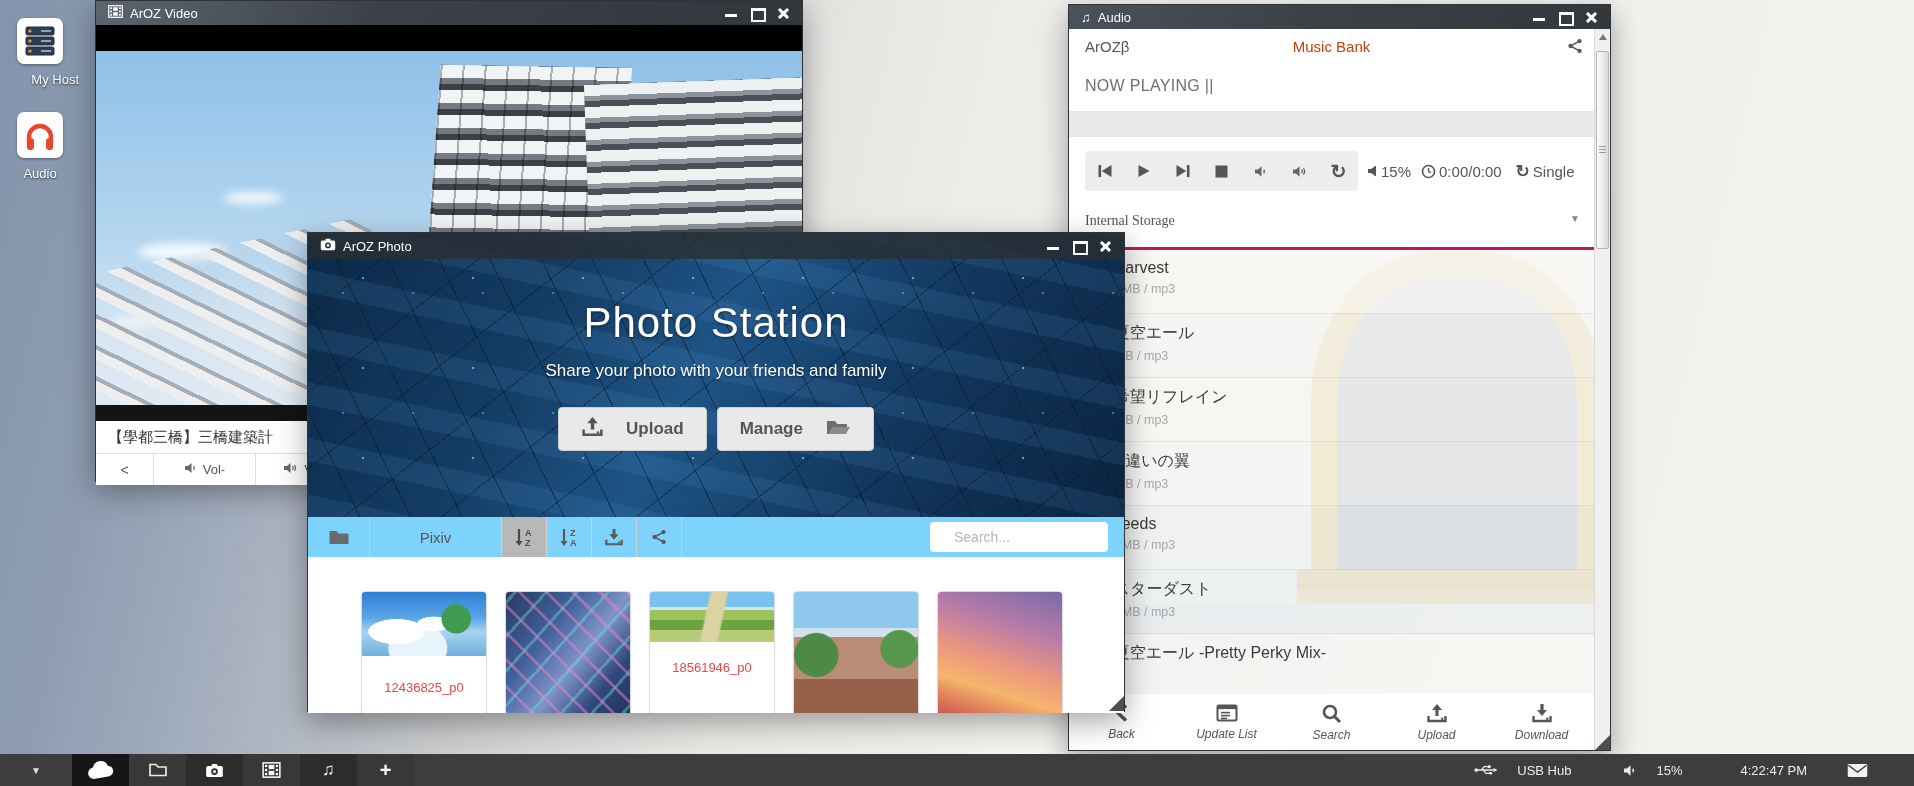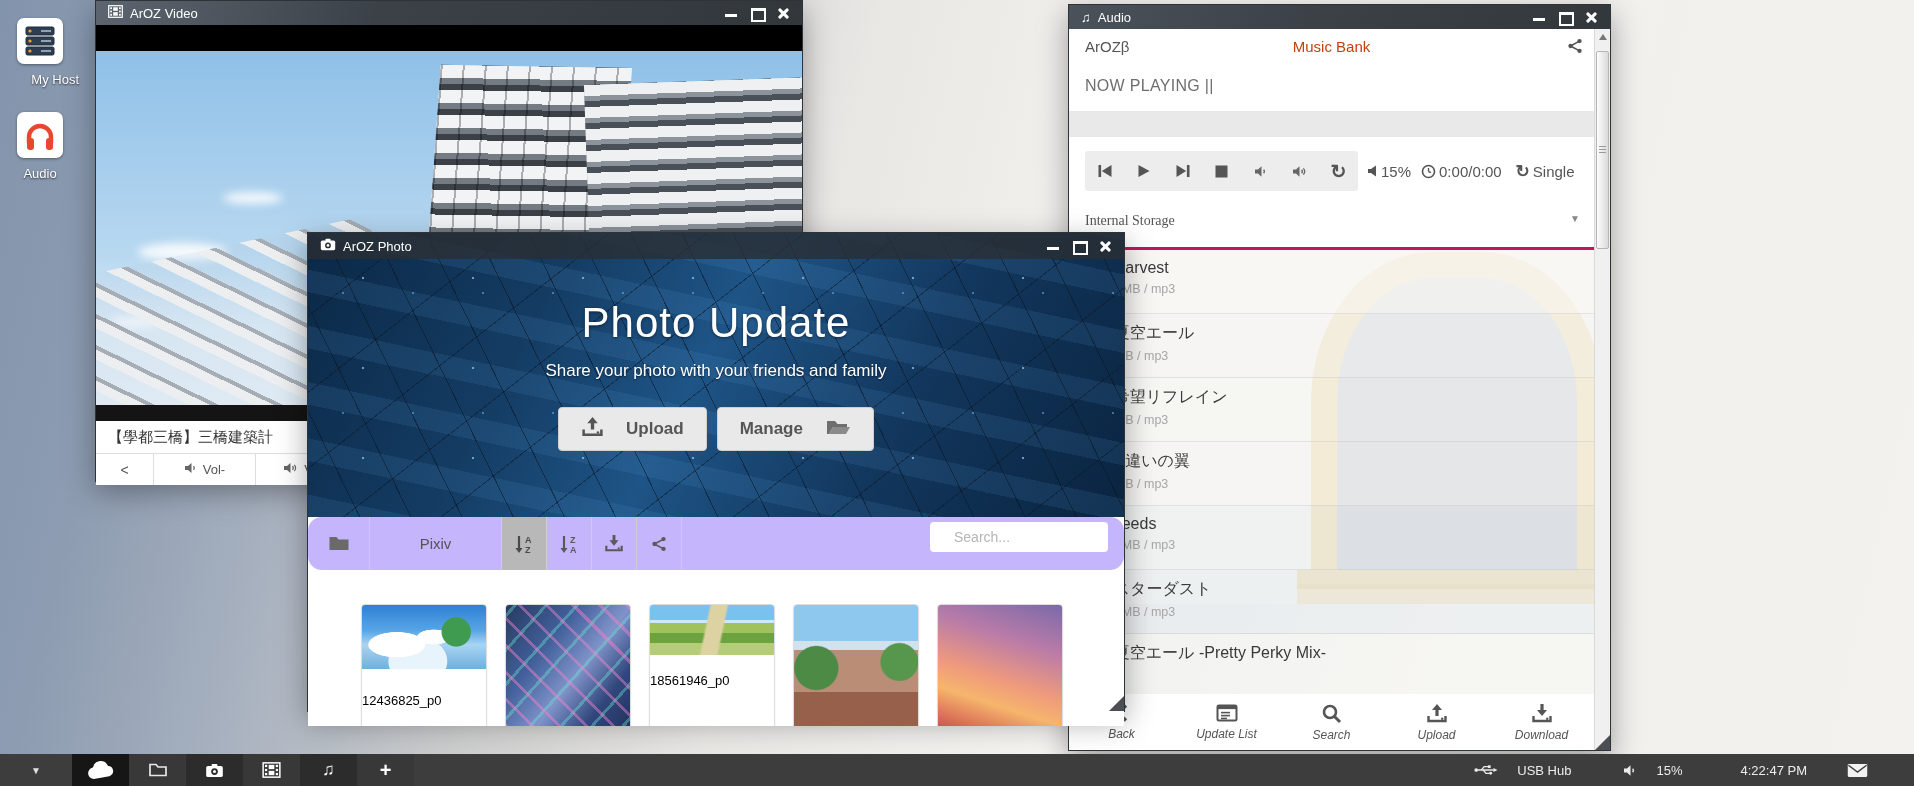--- a/index.html
+++ b/index.html
@@ -60,32 +60,32 @@
       radial-gradient(circle, rgba(120,190,240,.5) 1px, transparent 1.5px),
       repeating-linear-gradient(64deg, rgba(10,20,35,.55) 0 1px, transparent 1px 46px),
       repeating-linear-gradient(-38deg, rgba(10,22,38,.5) 0 1px, transparent 1px 60px),
       repeating-linear-gradient(12deg, rgba(90,160,220,.12) 0 22px, transparent 22px 55px);
     background-size:110px 90px,70px 120px,auto,auto,auto; }
   #photo-hero .hero-inner { position:relative; text-align:center; color:#fff; padding-top:66px; }
   #hero-heading { font-size:42px; font-weight:400; letter-spacing:1px; text-shadow:0 1px 3px rgba(0,0,0,.5); }
   #hero-subtitle { font-size:17px; margin-top:14px; text-shadow:0 1px 2px rgba(0,0,0,.6); }
   .hero-btns { margin-top:26px; display:flex; justify-content:center; gap:10px; }
   .hero-btn { display:flex; align-items:center; gap:22px; background:#e9e9e9; border:1px solid #cfcfcf; border-radius:4px; height:44px; padding:0 22px; color:#555; font-size:17px; font-weight:bold; cursor:pointer; }
-  #photo-toolbar { height:53px; background:#c4b5fd; display:flex; align-items:stretch; position:relative;border-radius:14px; }
+  #photo-toolbar { height:40px; background:#7dd3fc; display:flex; align-items:stretch; position:relative; }
   .pt-btn { display:flex; align-items:center; justify-content:center; border-right:1px solid #cfcfcf; cursor:pointer; }
   .pt-folder { width:62px; }
   .pt-album { width:132px; font-size:15px; color:#555; cursor:default; }
   .pt-sm { width:45px; }
   .pt-active { background:#b8b8b8; }
   #photo-search { position:absolute; right:16px; top:5px; width:178px; height:30px; background:#fff; border-radius:4px; display:flex; align-items:center; padding:0 24px; }
   #photo-search input { border:0; outline:0; flex:1; font-size:14px; color:#555; font-family:"Liberation Sans",sans-serif; background:transparent; }
   #photo-search input::placeholder { color:#b5b5b5; }
   #photo-content { height:156px; background:#fff; overflow:hidden; padding:34px 0 0 53px; display:flex; gap:18px; }
   .photo-card { width:126px; height:150px; background:#fff; border:1px solid #ddd; border-radius:4px; overflow:hidden; flex:none; cursor:pointer; box-shadow:0 1px 2px rgba(0,0,0,.08); }
-  .photo-card .name { font-size:13px; color:#000000; }
+  .photo-card .name { text-align:center; font-size:13px; color:#ef4444; }
   .art { width:100%; }
   .art1 { height:64px; background:
       radial-gradient(circle at 76% 42%, #3f9b50 0 14%, transparent 15%),
       radial-gradient(ellipse at 28% 62%, #fff 0 22%, transparent 23%),
       radial-gradient(ellipse at 58% 50%, #fdfdfd 0 16%, transparent 17%),
       radial-gradient(ellipse at 45% 88%, #e8f4fb 0 30%, transparent 31%),
       linear-gradient(180deg,#2f80d5 0%,#58a5e6 40%,#a8d4f2 62%,#6fb0dd 100%); }
   .art1 + .name { margin-top:24px; }
   .art2 { height:150px; background:
       repeating-linear-gradient(45deg, rgba(242,130,205,.45) 0 3px, transparent 3px 19px),
@@ -444,21 +444,21 @@
     <span class="win-ctrls">
       <span class="ctl ctl-min"></span>
       <span class="ctl ctl-max"></span>
       <span class="ctl ctl-close"></span>
     </span>
   </div>
 
   <div id="photo-hero">
     <div class="shards"></div>
     <div class="hero-inner">
-      <div id="hero-heading">Photo Update</div>
+      <div id="hero-heading">Photo Station</div>
       <div id="hero-subtitle">Share your photo with your friends and family</div>
       <div class="hero-btns">
         <div class="hero-btn">
           <span>
             <svg width="23" height="22" viewBox="0 0 22 21">
                 <polygon points="11,1 16,7 12.6,7 12.6,13 9.4,13 9.4,7 6,7" fill="#555"></polygon>
                 <path d="M2.5 13 v5 h17 v-5" fill="none" stroke="#555" stroke-width="2.4"></path>
                 <circle cx="16.2" cy="15.8" r="1.2" fill="#555"></circle>
               </svg>
           </span>

